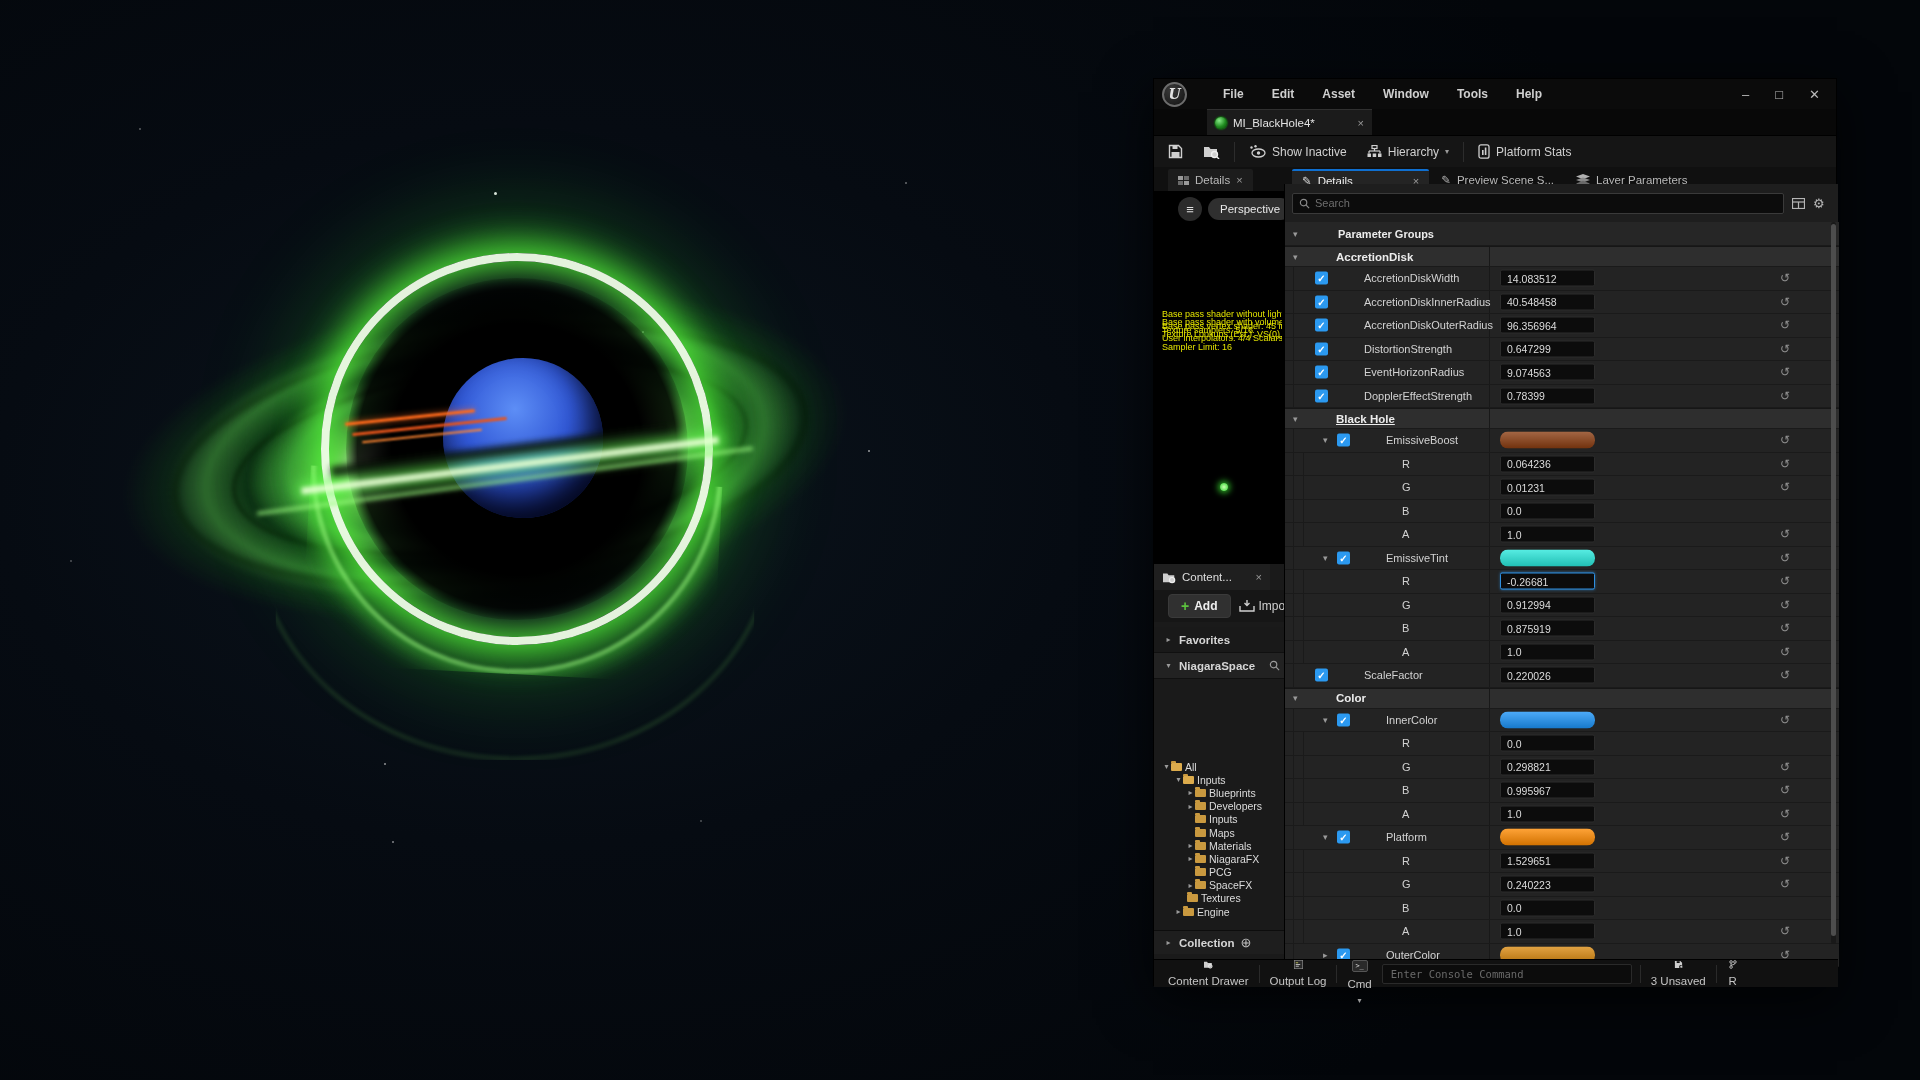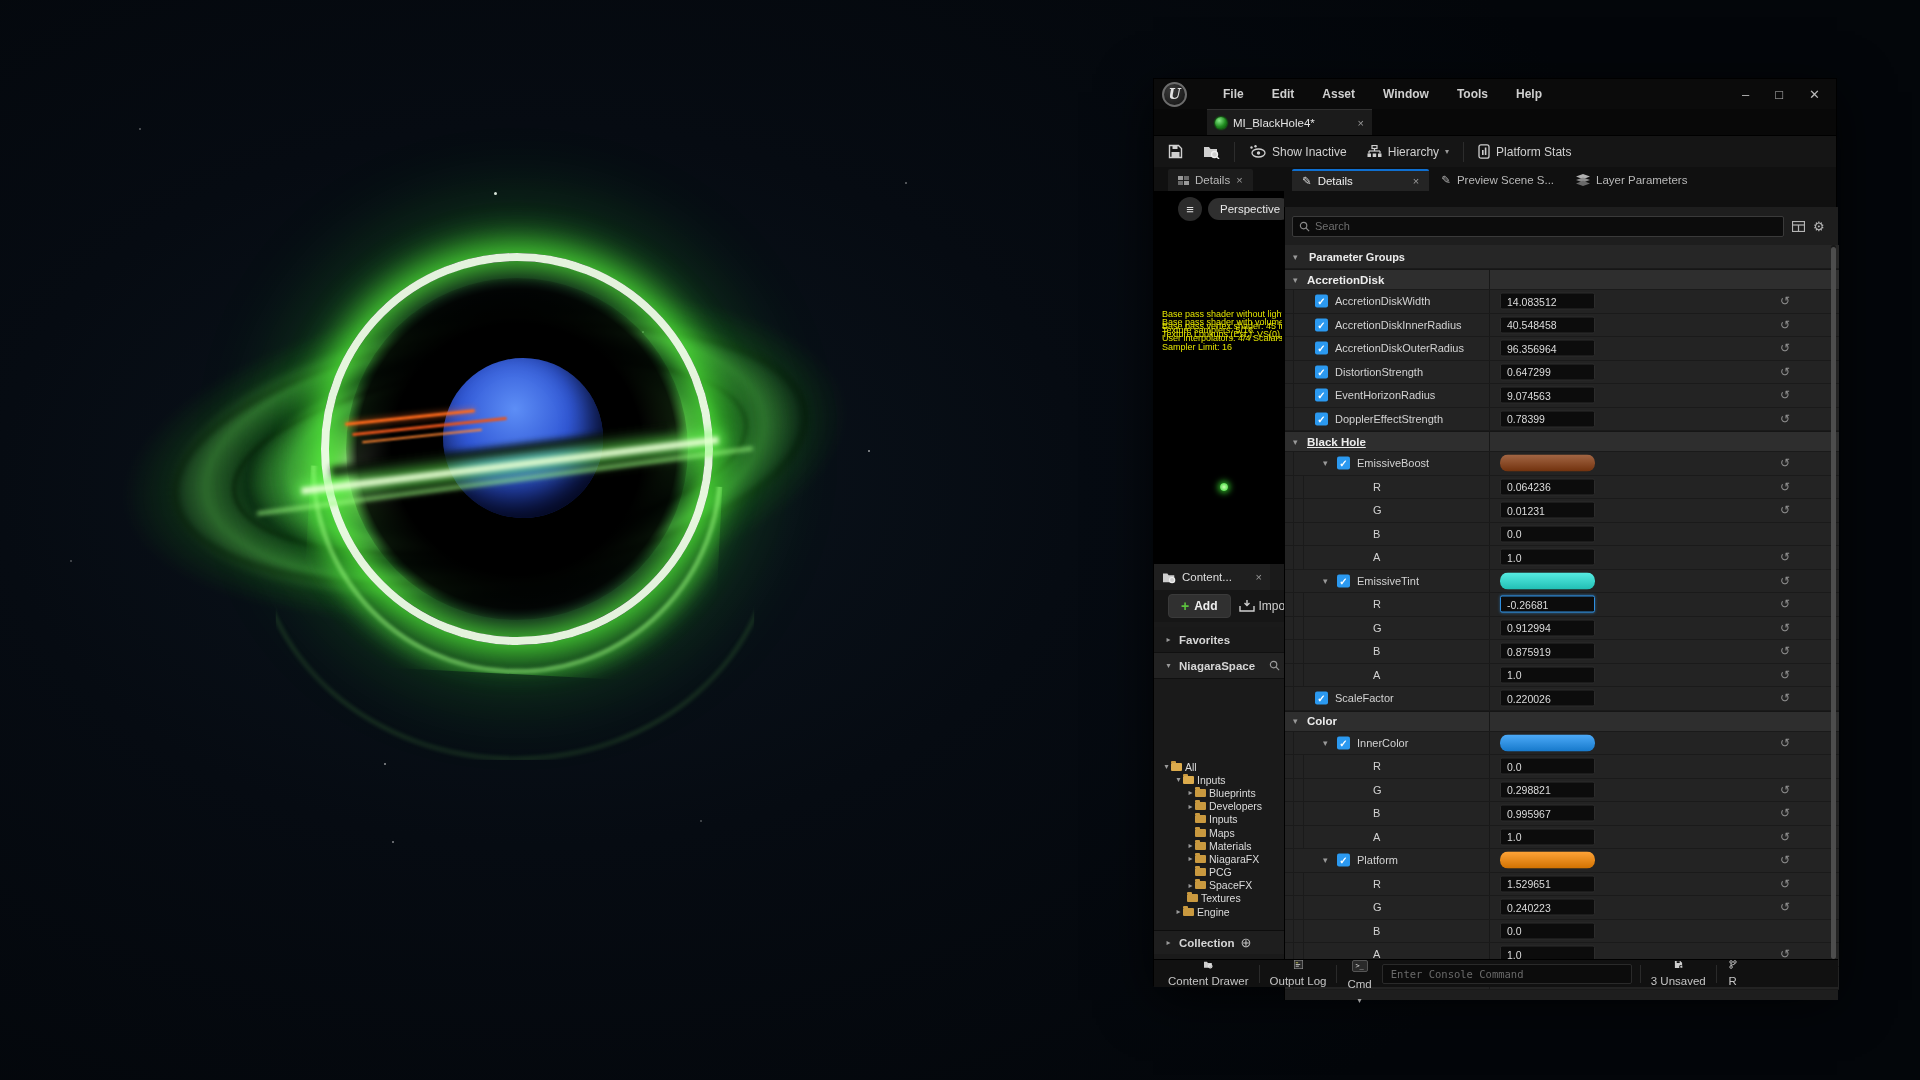--- a/index.html
+++ b/index.html
@@ -96,35 +96,35 @@
   .tree { position:absolute; left:0; top:196px; width:130px; }
   .trow { display:flex; align-items:center; height:13.2px; font-size:10.5px; color:#dcdcdc; white-space:nowrap; }
   .arrow { color:#9a9a9a; font-size:8px; width:9px; text-align:center; flex:none; }
   .folder { width:11px; height:8px; background:#c9993f; border-radius:1px; position:relative; margin-right:3px; flex:none; }
   .folder::before { content:""; position:absolute; left:0; top:-2px; width:5px; height:2px; background:#c9993f; border-radius:1px 1px 0 0; }
   .folder.open { background:#dcab4c; }
   .collrow { position:absolute; left:0; top:366px; width:130px; height:24px; background:#1e1e1e; border-top:1px solid #0d0d0d;
     display:flex; align-items:center; gap:6px; padding:0 10px; font-size:11.5px; color:#d5d5d5; }
 
   
-  .dpanel { position:absolute; left:130px; top:128px; width:554px; height:793px; background:#1e1e1e; border-left:1px solid #000; }
+  .dpanel { position:absolute; left:130px; top:105px; width:554px; height:793px; background:#1e1e1e; border-left:1px solid #000; }
   .searchrow { position:absolute; left:0; top:8px; width:554px; height:22px; display:flex; align-items:center; }
   .searchbox { margin-left:7px; width:492px; height:21px; background:#0c0c0c; border:1px solid #3a3a3a; border-radius:2px;
     display:flex; align-items:center; padding:0 6px; gap:5px; }
   .searchbox input { flex:1; background:transparent; border:none; outline:none; color:#dcdcdc; font-size:11px; font-family:"Liberation Sans",sans-serif; }
   .searchbox input::placeholder { color:#6e6e6e; }
   .sicon { margin-left:8px; color:#b5b5b5; }
   .rows { position:absolute; left:0; top:38px; width:554px; }
   .row { position:relative; height:23.5px; background:#232323; border-bottom:1px solid #1a1a1a; }
   .row.group { height:21px; background:#2e2e2e; border-top:1px solid #161616; }
   .row .colsep { position:absolute; left:204px; top:0; width:1px; height:100%; background:#181818; }
   .row .guide { position:absolute; left:8px; top:0; width:1px; height:100%; background:#1a1a1a; }
   .row .guide2 { position:absolute; left:18px; top:0; width:1px; height:100%; background:#1a1a1a; }
   .exp { position:absolute; top:50%; transform:translateY(-50%); color:#9a9a9a; font-size:9px; }
-  .rlabel { position:absolute; top:50%; transform:translateY(-50%); font-size:11px; color:#d2d2d2; white-space:nowrap; }
+  .rlabel { position:absolute; top:50%; transform:translateY(-50%); font-size:11px; color:#d2d2d2; white-space:nowrap;margin-left:29px; }
   .row.group .rlabel { font-weight:bold; color:#ececec; font-size:11.5px; }
   .cb { position:absolute; top:50%; transform:translateY(-50%); width:13px; height:13px; border-radius:2px; background:#2b99f0;
     color:#fff; font-size:10px; line-height:13px; text-align:center; font-weight:bold; }
   .val { position:absolute; left:215px; top:50%; transform:translateY(-50%); width:95px; height:17px;
     background:#0c0c0c; border:1px solid #2c2c2c; border-radius:2px; color:#dcdcdc; font-size:10.5px;
     padding:0 6px; font-family:"Liberation Sans",sans-serif; }
   .val.editing { border:1px solid #2f8fe0; box-shadow:0 0 3px rgba(47,143,224,.6); }
   .swatch { position:absolute; left:215px; top:50%; transform:translateY(-50%); width:95px; height:17px; border-radius:8px; }
   .reset { position:absolute; left:495px; top:50%; transform:translateY(-50%); color:#8f8f8f; font-size:12px; }
   .dscroll { position:absolute; right:2px; top:38px; width:5px; height:722px; background:#191919; border-radius:3px; }

